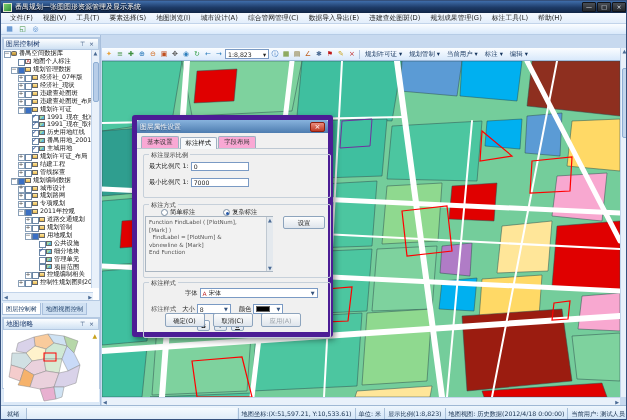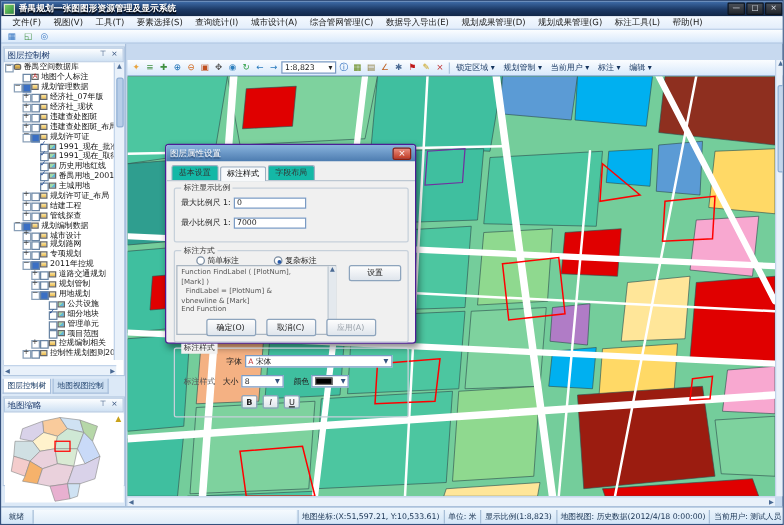--- a/index.html
+++ b/index.html
@@ -1,21 +1,21 @@
 <!DOCTYPE html>
 <html><head>
 <meta charset="utf-8">
 <style>
   html,body{margin:0;padding:0;}
   *{box-sizing:border-box;font-family:"DejaVu Sans","Liberation Sans",sans-serif;}
   #app{position:relative;width:627px;height:420px;overflow:hidden;background:#c7d9ef;border:1px solid #34507c;}
   
   #titlebar{position:absolute;left:0;top:0;width:627px;height:12px;background:linear-gradient(180deg,#3f6daa 0%,#1d3a66 55%,#122747 100%);display:flex;align-items:center;padding:0 2px;}
   #titlebar .app-icon{width:9px;height:9px;background:linear-gradient(135deg,#7ccf6a,#2e8f3c);border:1px solid #dfe9c8;margin-right:3px;flex:0 0 auto;}
-  #titlebar .title{color:#fff;font-size:7px;line-height:12px;white-space:nowrap;text-shadow:0 1px 1px #000;font-weight:bold;}
+  #titlebar .title{color:#fff;font-size:7px;line-height:12px;white-space:nowrap;text-shadow:0 1px 1px #000;}
   #winbtns{position:absolute;right:2px;top:1px;display:flex;gap:1px;}
   .win-btn{width:14px;height:10px;background:linear-gradient(180deg,#4a4f57,#23262b);border:1px solid #11141a;color:#dfe5ee;font-size:6px;line-height:8px;text-align:center;border-radius:1px;}
   
   #menubar{position:absolute;left:0;top:12px;width:627px;height:11px;background:linear-gradient(180deg,#f5f9fe,#e3eefb);border-bottom:1px solid #c2d4ea;display:flex;align-items:center;padding-left:4px;}
   .menu-item{font-size:6.8px;color:#1c1c1c;padding:0 5px;line-height:11px;white-space:nowrap;}
   
   #toolbar{position:absolute;left:0;top:23px;width:627px;height:11px;background:linear-gradient(180deg,#fbfdff,#d9e9fb);border-bottom:1px solid #b6cce6;display:flex;align-items:center;padding-left:3px;gap:2px;}
   .tb-icon{width:11px;height:10px;font-size:7px;line-height:10px;text-align:center;border-radius:2px;}
   
   #sidebar{position:absolute;left:0;top:34px;width:100px;height:370px;background:#dce9f7;border-right:1px solid #a8bfdc;}
@@ -58,26 +58,26 @@
   #map-toolbar{position:absolute;left:101px;top:47px;width:526px;height:13px;background:linear-gradient(180deg,#fbfdff,#d9e9fb);border-bottom:1px solid #9db9da;display:flex;align-items:center;padding-left:2px;gap:1px;overflow:hidden;}
   .mtb-icon{width:10px;height:11px;font-size:7px;line-height:11px;text-align:center;flex:0 0 auto;}
   #scale-combo{height:10px;width:44px;background:#fff;border:1px solid #7a9ac4;font-size:6.2px;line-height:9px;padding:0 2px;color:#222;display:flex;justify-content:space-between;align-items:center;flex:0 0 auto;}
   .mtb-drop{font-size:6.4px;color:#14345e;white-space:nowrap;padding:0 3px;line-height:11px;flex:0 0 auto;}
   .mtb-sep{width:1px;height:9px;background:#b0c6e0;margin:0 1px;flex:0 0 auto;}
   #map-canvas{position:absolute;left:101px;top:60px;width:518px;height:336px;overflow:hidden;background:#74cd9b;}
   #map-vscroll{position:absolute;left:619px;top:47px;width:8px;height:349px;background:#e9f1fa;border-left:1px solid #c2d4ea;}
   #map-vscroll .thumb{position:absolute;left:1px;top:20px;width:6px;height:70px;background:#c3d6ec;border:1px solid #8fafd4;border-radius:2px;}
   #map-hscroll{position:absolute;left:101px;top:396px;width:518px;height:8px;background:#e9f1fa;border-top:1px solid #c2d4ea;display:flex;justify-content:space-between;align-items:center;padding:0 1px;}
   
-  #dialog{position:absolute;left:131px;top:114px;width:201px;height:160px;background:#f0f0f0;border:1px solid #4c1d95;border-radius:3px;box-shadow:2px 3px 6px rgba(0,0,0,.45);}
+  #dialog{position:absolute;left:131px;top:114px;width:201px;height:222px;background:#f0f0f0;border:5px solid #4c1d95;border-radius:3px;box-shadow:2px 3px 6px rgba(0,0,0,.45);}
   #dlg-title{height:13px;background:linear-gradient(180deg,#88b3dd,#4d7cb0);border-radius:2px 2px 0 0;display:flex;align-items:center;padding:0 3px;}
   #dlg-title .cap{flex:1;font-size:6.8px;color:#fff;text-shadow:0 1px 1px #2a4a72;}
   #dlg-close{width:15px;height:10px;background:linear-gradient(180deg,#e98d7e,#c03a24);border:1px solid #8c1f10;border-radius:2px;color:#fff;font-size:7px;line-height:9px;text-align:center;}
   #dlg-tabs{display:flex;padding:3px 4px 0 4px;gap:1px;border-bottom:1px solid #bcc7d2;}
-  .dlg-tab{font-size:6.4px;line-height:11px;padding:0 5px;border:1px solid #9fb0c2;border-bottom:none;border-radius:2px 2px 0 0;background:#14b8a6;color:#333;}
+  .dlg-tab{font-size:6.4px;line-height:11px;padding:0 5px;border:1px solid #9fb0c2;border-bottom:none;border-radius:2px 2px 0 0;background:#f9a8d4;color:#333;}
   .dlg-tab.active{background:#f7f9fb;color:#000;position:relative;top:1px;}
   .grp{position:absolute;border:1px solid #c6d0da;border-radius:2px;}
   .grp .glabel{position:absolute;left:5px;top:-4px;background:#f0f0f0;font-size:6.2px;color:#333;padding:0 2px;line-height:8px;}
   .frow{position:absolute;display:flex;align-items:center;gap:2px;font-size:6.3px;color:#222;}
   .tinput{background:#fff;border:1px solid #7a9ac4;height:9px;font-size:6.2px;line-height:8px;padding:0 2px;color:#222;}
   .radio{width:7px;height:7px;border:1px solid #7a8ca0;border-radius:50%;background:#fff;position:relative;}
   .radio.sel::after{content:"";position:absolute;left:1.6px;top:1.6px;width:3px;height:3px;border-radius:50%;background:#2457a8;}
   #code-box{position:absolute;left:8px;top:96px;width:128px;height:56px;background:#f2f2f2;border:1px solid #aab6c2;font-size:5.6px;line-height:7.5px;color:#555;padding:2px 8px 2px 3px;white-space:pre-wrap;overflow:hidden;}
   #code-scroll{position:absolute;left:129px;top:97px;width:7px;height:54px;background:#e4e9ee;border-left:1px solid #c0c9d2;}
   .dbtn{background:linear-gradient(180deg,#fdfdfd,#dfe5ec);border:1px solid #8da4bd;border-radius:2px;font-size:6.3px;text-align:center;color:#222;}
@@ -107,25 +107,25 @@
       <span class="win-btn">□</span>
       <span class="win-btn">×</span>
     </span>
   </div>
 
   <div id="menubar">
       <span class="menu-item">文件(F)</span>
       <span class="menu-item">视图(V)</span>
       <span class="menu-item">工具(T)</span>
       <span class="menu-item">要素选择(S)</span>
-      <span class="menu-item">查询统计(I)</span>
+      <span class="menu-item">地图浏览(I)</span>
       <span class="menu-item">城市设计(A)</span>
       <span class="menu-item">综合管网管理(C)</span>
       <span class="menu-item">数据导入导出(E)</span>
-      <span class="menu-item">规划成果管理(D)</span>
+      <span class="menu-item">违建查处图斑(D)</span>
       <span class="menu-item">规划成果管理(G)</span>
       <span class="menu-item">标注工具(L)</span>
       <span class="menu-item">帮助(H)</span>
     </div>
 
   <div id="toolbar">
       <span class="tb-icon" style="color: rgb(58, 120, 194);">▦</span>
       <span class="tb-icon" style="color: rgb(63, 143, 63);">◱</span>
       <span class="tb-icon" style="color: rgb(58, 120, 194);">◎</span>
     </div>
@@ -443,21 +443,21 @@
       </span>
       <span class="mtb-icon" style="color: rgb(26, 95, 181);">ⓘ</span>
       <span class="mtb-icon" style="color: rgb(107, 142, 35);">▦</span>
       <span class="mtb-icon" style="color: rgb(138, 122, 58);">▤</span>
       <span class="mtb-icon" style="color: rgb(192, 96, 32);">∠</span>
       <span class="mtb-icon" style="color: rgb(74, 106, 148);">✱</span>
       <span class="mtb-icon" style="color: rgb(192, 24, 24);">⚑</span>
       <span class="mtb-icon" style="color: rgb(202, 162, 26);">✎</span>
       <span class="mtb-icon" style="color: rgb(192, 48, 48);">×</span>
       <span class="mtb-sep"></span>
-      <span class="mtb-drop">锁定区域 ▾</span>
+      <span class="mtb-drop">规划许可证 ▾</span>
       <span class="mtb-drop">规划管制 ▾</span>
       <span class="mtb-drop">当前用户 ▾</span>
       <span class="mtb-drop">标注 ▾</span>
       <span class="mtb-drop">编辑 ▾</span>
     </div>
 
   <div id="map-canvas">
     <svg width="518" height="336" viewBox="0 0 518 336" preserveAspectRatio="none">
       <g stroke="#2f4f4f" stroke-width="0.5">
         <polygon points="0,0 80,0 70,60 0,70" fill="#4cc6a0"></polygon>

